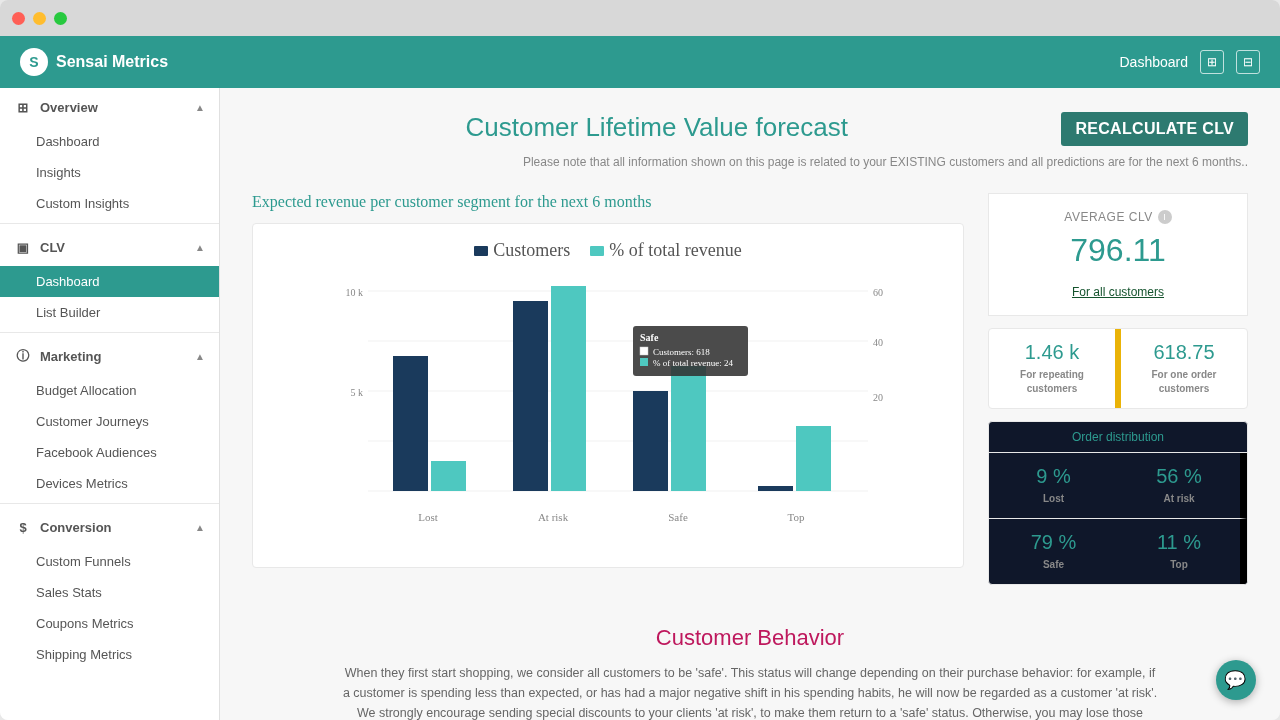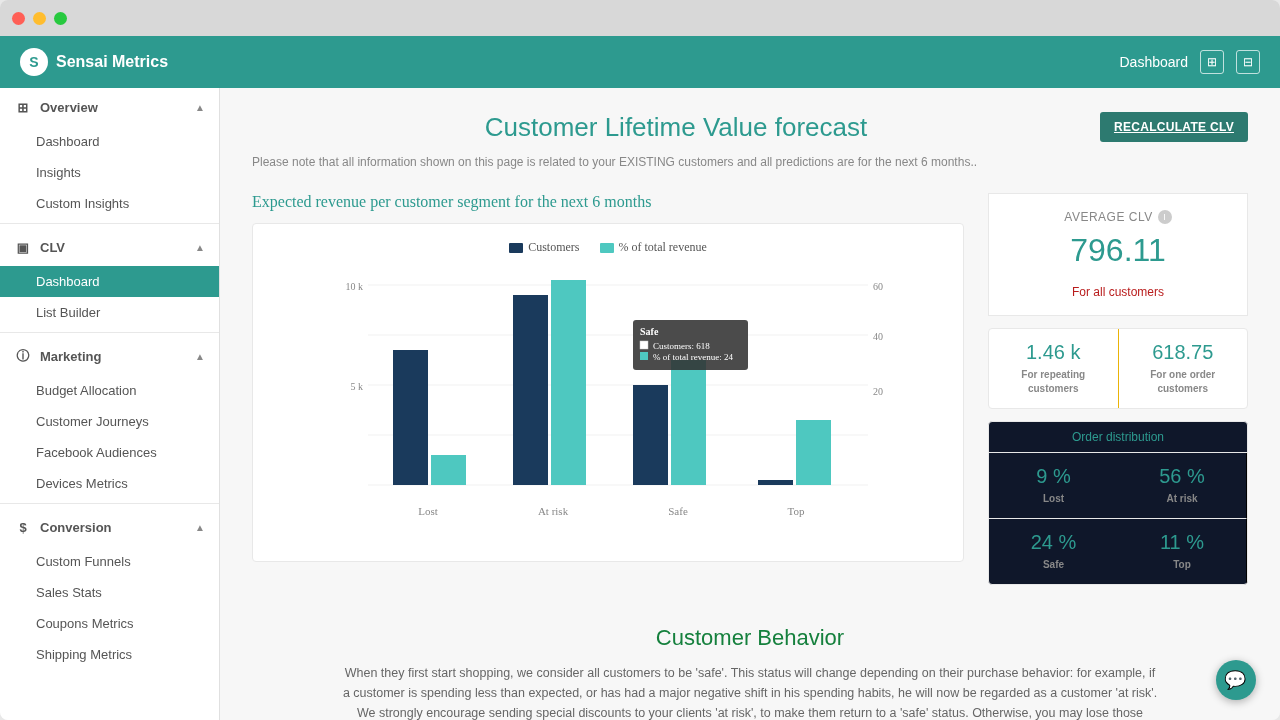--- a/index.html
+++ b/index.html
@@ -149,21 +149,21 @@
       font-size: 26px;
       color: #2d9a8f;
       font-weight: 400;
       text-align: center;
       margin-bottom: 12px;
     }
 
     .page-subtitle {
       font-size: 12px;
       color: #888;
-      text-align: left;
+      text-align: right;
       margin-bottom: 24px;
     }
 
     .content-grid {
       display: flex;
       gap: 24px;
     }
 
     .chart-section {
       flex: 1;
@@ -181,21 +181,21 @@
       border: 1px solid #e8e8e8;
       border-radius: 4px;
       padding: 16px;
       position: relative;
     }
 
     .chart-legend {
       display: flex;
       gap: 20px;
       margin-bottom: 10px;
-      font-size: 12px;
+      font-size: 18px;
       color: #555;
       justify-content: center;
     }
 
     .legend-item {
       display: flex; align-items: center; gap: 5px;
     }
 
     .legend-color {
       width: 14px; height: 10px; border-radius: 1px;
@@ -249,36 +249,37 @@
 
     .avg-clv-value {
       font-size: 32px;
       color: #2d9a8f;
       font-weight: 300;
       margin: 8px 0 16px;
     }
 
     .avg-clv-sub {
       font-size: 12px;
-      color: #b91c1c;
+      color: #14532d;
+      text-decoration: underline;
     }
 
     .stats-row {
       display: flex;
       background: white;
       border: 1px solid #e8e8e8;
       border-radius: 4px;
       margin-bottom: 12px;
     }
 
     .stat-cell {
       flex: 1;
       padding: 12px;
       text-align: center;
-      border-right: 1px solid #eab308;
+      border-right: 6px solid #eab308;
     }
 
     .stat-cell:last-child { border-right: none; }
 
     .stat-value {
       font-size: 20px;
       color: #2d9a8f;
       font-weight: 300;
     }
 
@@ -306,34 +307,34 @@
       color: #2d9a8f;
       text-align: center;
       padding: 8px;
       border-bottom: 1px solid #e8e8e8;
     }
 
     .order-dist-cell {
       width: 50%;
       padding: 12px;
       text-align: center;
-      border-right: 1px solid #000000;
+      border-right: 7px solid #000000;
       border-bottom: 1px solid #e8e8e8;
     }
     .order-dist-cell:nth-child(even) { border-right: none; }
     .order-dist-cell:nth-last-child(-n+2) { border-bottom: none; }
 
     
     .behavior-section {
       margin-top: 28px;
     }
 
     .behavior-title {
       font-size: 22px;
-      color: #15803d;
+      color: #be185d;
       text-align: center;
       margin-bottom: 12px;
     }
 
     .behavior-text {
       font-size: 12.5px;
       color: #666;
       text-align: center;
       line-height: 1.6;
       max-width: 820px;
@@ -353,27 +354,26 @@
       font-size: 18px;
       cursor: pointer;
       box-shadow: 0 2px 8px rgba(0,0,0,0.3);
     }
 
     .recalc-btn {
       background: #2d7a70;
       color: white;
       border: none;
       padding: 8px 14px;
-      font-size: 12px;
+      font-size: 16px;
       font-weight: 600;
       border-radius: 3px;
       cursor: pointer;
       letter-spacing: 0.3px;
       float: right;
-      text-decoration: underline;
     }
 
     .sidebar-divider {
       height: 1px;
       background: #e8e8e8;
       margin: 4px 0;
     }
   </style>
 </head>
 <body>
@@ -547,21 +547,21 @@
               <div class="order-dist-header">Order distribution</div>
               <div class="order-dist-cell">
                 <div class="stat-value">9 %</div>
                 <div class="stat-label">Lost</div>
               </div>
               <div class="order-dist-cell">
                 <div class="stat-value">56 %</div>
                 <div class="stat-label">At risk</div>
               </div>
               <div class="order-dist-cell">
-                <div class="stat-value">24 %</div>
+                <div class="stat-value">79 %</div>
                 <div class="stat-label">Safe</div>
               </div>
               <div class="order-dist-cell">
                 <div class="stat-value">11 %</div>
                 <div class="stat-label">Top</div>
               </div>
             </div>
           </div>
         </div>
 

